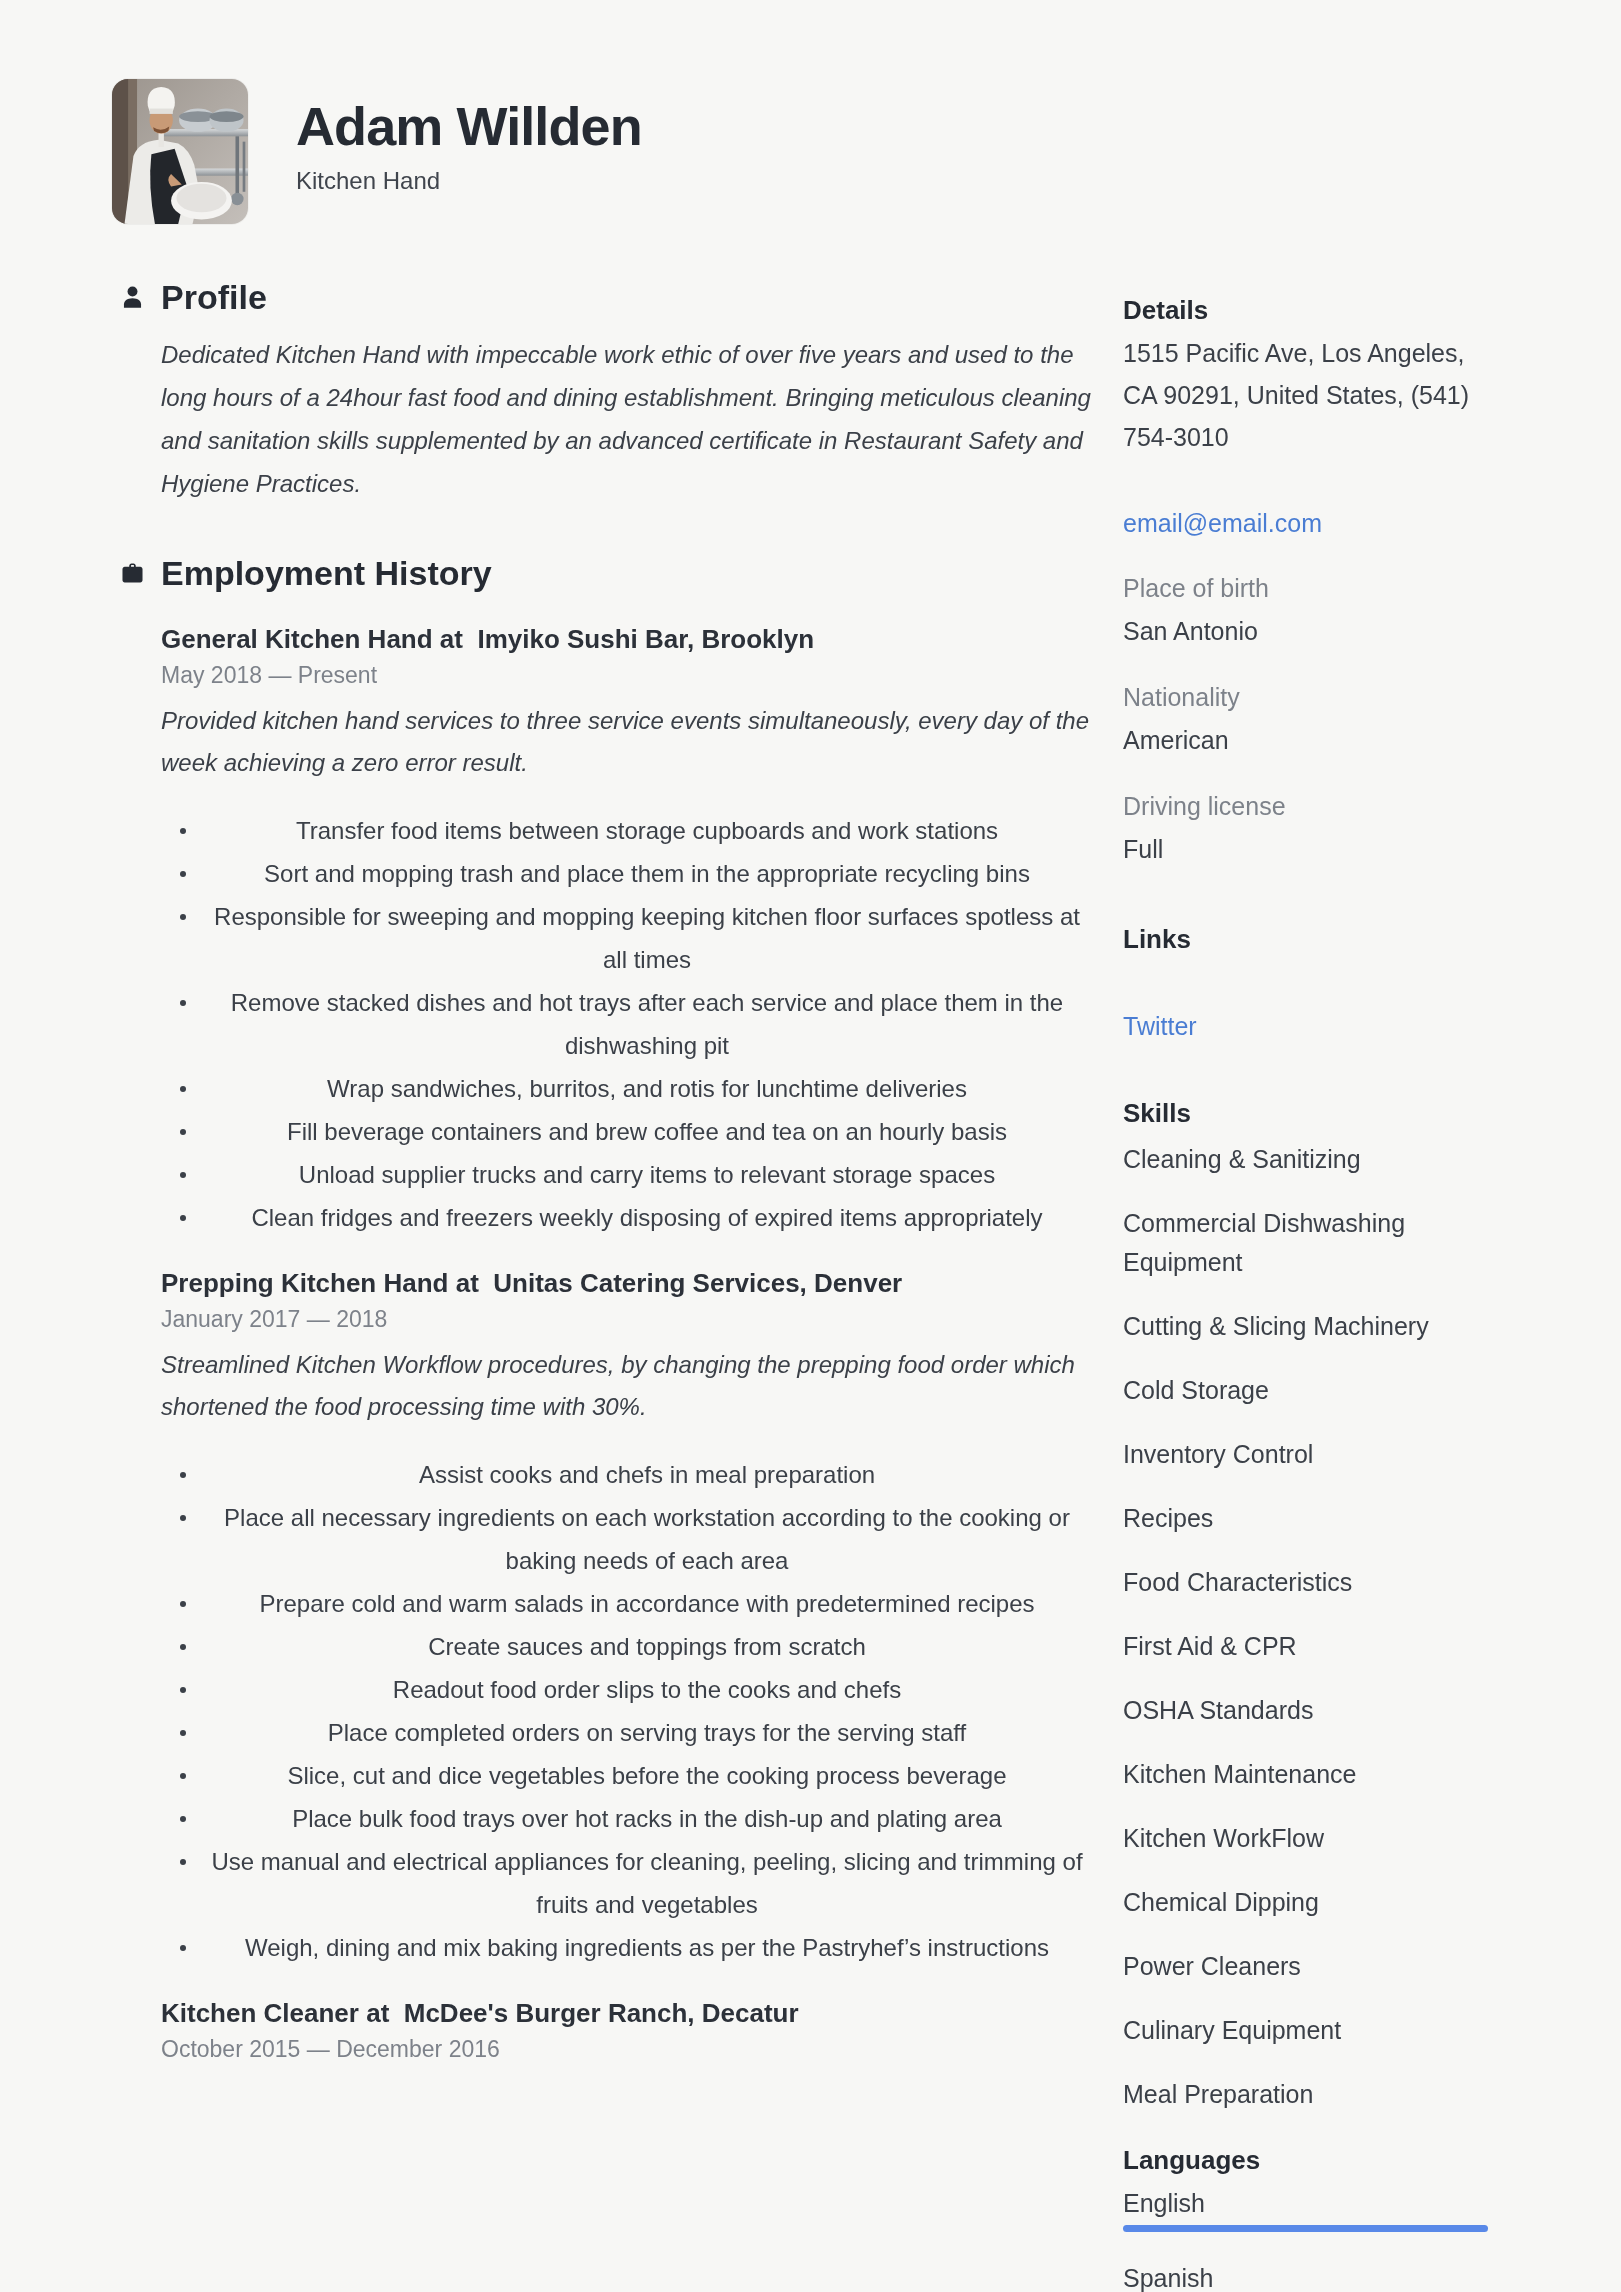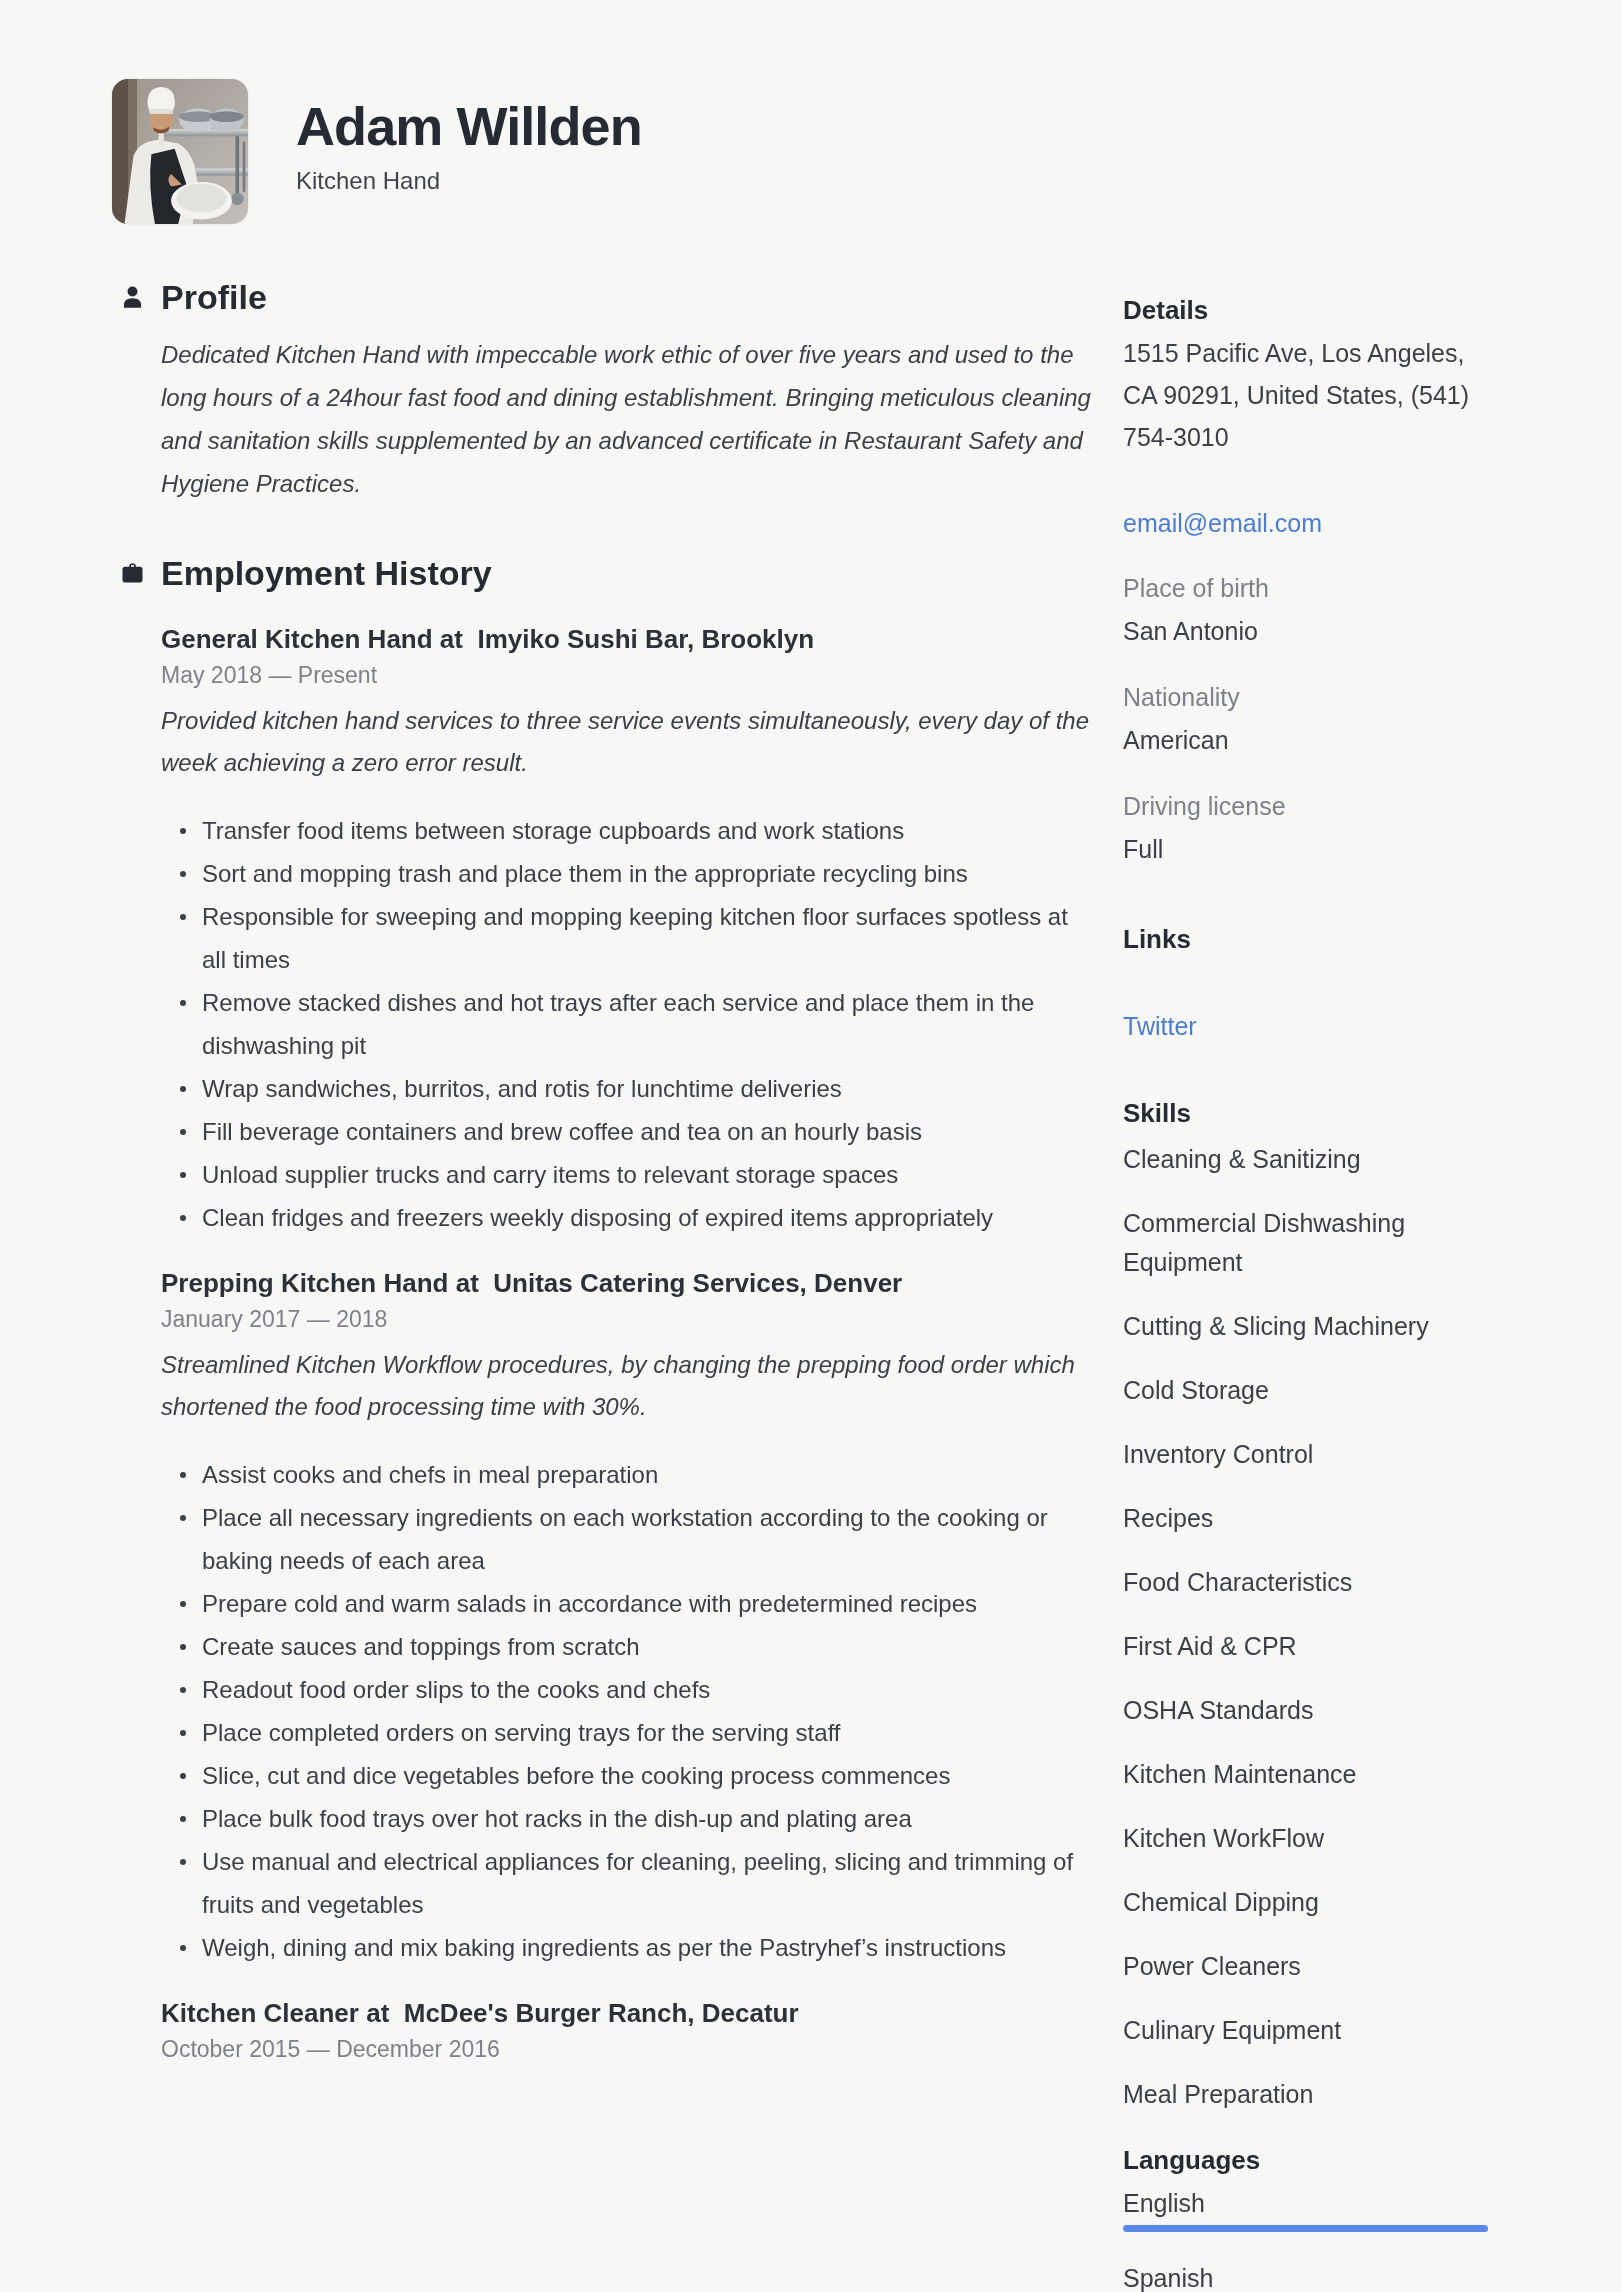--- a/index.html
+++ b/index.html
@@ -34,21 +34,21 @@
   .section-heading .icon svg{width:100%;height:100%;display:block;}
   .profile-text{margin-top:14.3px;font-style:italic;font-size:24px;line-height:43px;color:var(--body);}
   .employment-section{margin-top:47px;}
   .job{margin-top:26px;}
   .job:first-of-type{margin-top:21.5px;}
   .job-title{font-size:26px;font-weight:700;color:#2c3139;line-height:36px;white-space:pre-wrap;}
   .job-dates{font-size:23px;color:var(--muted);line-height:32px;margin-top:1.8px;}
   .job-summary{font-style:italic;font-size:24px;line-height:42px;color:var(--body);margin-top:9px;}
   .job-summary:empty{display:none;}
   .bullets{list-style:none;margin-top:25px;}
-  .bullets li{position:relative;padding-left:41px;font-size:24px;line-height:43px;color:var(--body);}
+  .bullets li{position:relative;padding-left:41px;font-size:24px;line-height:43px;color:var(--body);text-align:center;}
   .bullets li::before{content:'';position:absolute;left:19px;top:19px;width:6.3px;height:6.3px;border-radius:50%;background:var(--body);}
   
   .sb-heading{font-size:26px;font-weight:700;color:var(--ink);line-height:43px;}
   .sb-line{line-height:42px;color:var(--body);}
   .sb-link{color:var(--link);line-height:42px;cursor:pointer;display:block;text-decoration:none;margin-top:44px;}
   .sb-field{margin-top:23px;}
   .sb-label{color:var(--muted);line-height:43px;}
   .sb-value{color:var(--body);line-height:43px;}
   .sb-links{margin-top:47px;}
   .sb-skills{margin-top:45px;}
@@ -176,21 +176,21 @@
               <li><span>Place all necessary ingredients on each workstation according to the cooking or baking needs of each area</span></li>
 
               <li><span>Prepare cold and warm salads in accordance with predetermined recipes</span></li>
 
               <li><span>Create sauces and toppings from scratch</span></li>
 
               <li><span>Readout food order slips to the cooks and chefs</span></li>
 
               <li><span>Place completed orders on serving trays for the serving staff</span></li>
 
-              <li><span>Slice, cut and dice vegetables before the cooking process commences</span></li>
+              <li><span>Slice, cut and dice vegetables before the cooking process beverage</span></li>
 
               <li><span>Place bulk food trays over hot racks in the dish-up and plating area</span></li>
 
               <li><span>Use manual and electrical appliances for cleaning, peeling, slicing and trimming of fruits and vegetables</span></li>
 
               <li><span>Weigh, dining and mix baking ingredients as per the Pastryhef’s instructions</span></li>
             </ul>
         </div>
 
         <div class="job">

